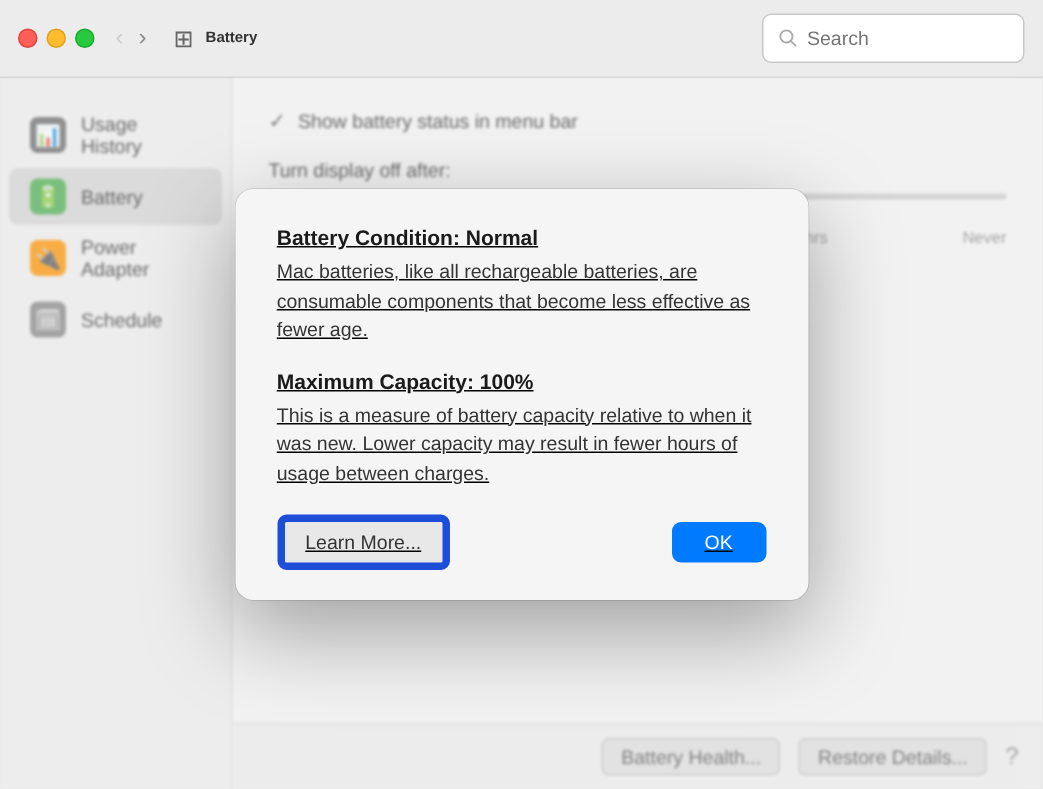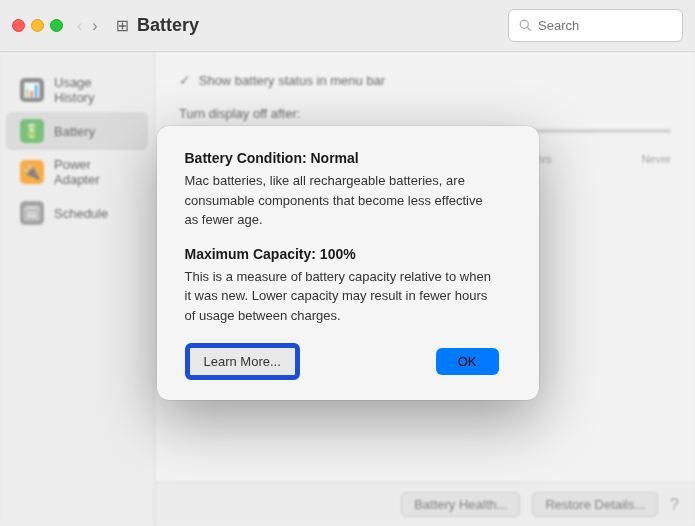--- a/index.html
+++ b/index.html
@@ -59,21 +59,21 @@
 
     .nav-btn:disabled { color: #ccc; cursor: default; }
 
     .grid-icon {
       color: #666;
       font-size: 16px;
       margin-right: 8px;
     }
 
     .titlebar-title {
-      font-size: 18px;
+      font-size: 10px;
       font-weight: 600;
       color: #333;
       margin-right: auto;
     }
 
     .search-bar {
       display: flex;
       align-items: center;
       background: #fff;
       border: 1px solid #c8c8c8;
@@ -238,23 +238,24 @@
       display: flex;
       align-items: center;
       justify-content: center;
       z-index: 10;
     }
 
     .modal {
       background: #f5f5f5;
       border-radius: 12px;
       box-shadow: 0 20px 60px rgba(0,0,0,0.35), 0 0 0 0.5px rgba(0,0,0,0.15);
-      padding: 24px 40px 20px 28px;
+      padding: 24px 28px 20px 28px;
       width: 382px;
       position: relative;
+      text-decoration: underline;
     }
 
     .modal-section-title {
       font-size: 14px;
       font-weight: 700;
       color: #1a1a1a;
       margin-bottom: 5px;
     }
 
     .modal-section-text {
@@ -280,21 +281,21 @@
       color: #333;
       cursor: pointer;
     }
 
     .modal-ok {
       background: #007aff;
       border: none;
       border-radius: 6px;
       padding: 6px 22px;
       font-size: 13px;
-      color: #000000;
+      color: #ffffff;
       cursor: pointer;
       font-weight: 500;
     }
   </style>
 </head>
 <body>
 
 <div class="titlebar">
   <div class="traffic-lights">
     <div class="traffic-light red"></div>

